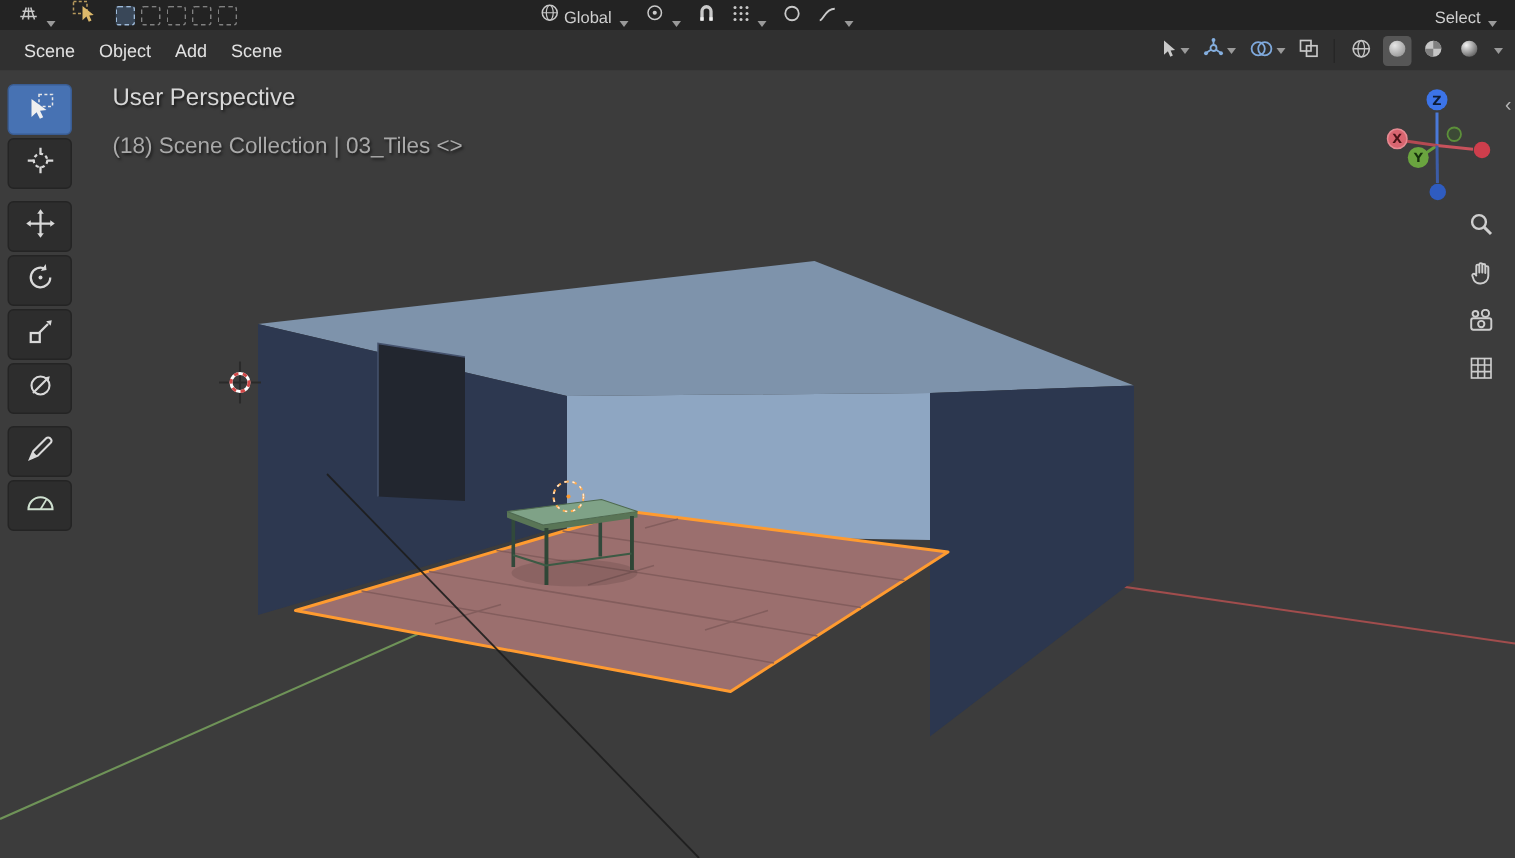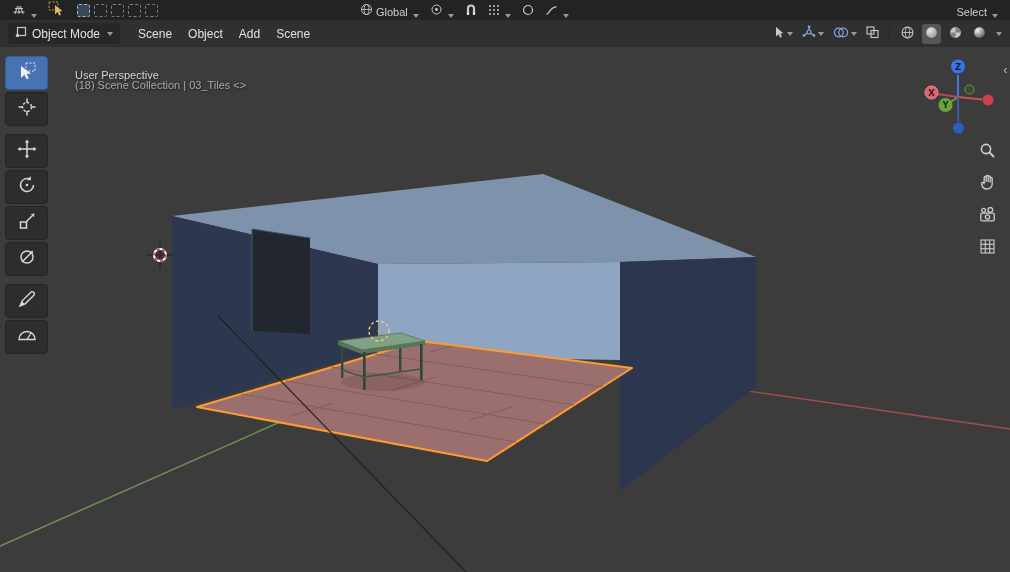--- a/index.html
+++ b/index.html
@@ -33,23 +33,23 @@
   
   .viewport{position:relative;flex:1;background:#3c3c3c;overflow:hidden}
   .scene{position:absolute;left:0;top:0}
 
   .toolbar{position:absolute;left:5px;top:9px;display:flex;flex-direction:column}
   .tgroup{display:flex;flex-direction:column;gap:2px;margin-bottom:8px}
   .tbtn{width:43px;height:34px;background:#2d2d2d;border:1px solid #242424;border-radius:4px;
     display:flex;align-items:center;justify-content:center}
   .tbtn.active{background:#4772b3;border-color:#3a5d93}
 
-  .vp-label{position:absolute;left:75px;top:22px;font-size:11px;color:#d8d8d8;
+  .vp-label{position:absolute;left:75px;top:10px;font-size:16px;color:#d8d8d8;
     text-shadow:1px 1px 2px rgba(0,0,0,.6)}
-  .vp-breadcrumb{position:absolute;left:75px;top:32px;font-size:11px;color:#a9a9a9;
+  .vp-breadcrumb{position:absolute;left:75px;top:42px;font-size:15px;color:#a9a9a9;
     text-shadow:1px 1px 2px rgba(0,0,0,.6)}
 
   .nav-gizmo{position:absolute;left:918px;top:6px;width:84px;height:88px}
   .side-buttons{position:absolute;left:974px;top:92px;display:flex;flex-direction:column;gap:6px}
   .side-btn{width:26px;height:26px;border-radius:13px;display:flex;align-items:center;justify-content:center}
   .sidebar-tab{position:absolute;right:0;top:16px;color:#b5b5b5;font-size:13px;line-height:13px;
     width:9px;text-align:center}
   svg text{font-family:"DejaVu Sans",sans-serif;font-weight:bold}
 </style>
 </head>
@@ -145,30 +145,20 @@
       <span class="caret"></span>
     </div>
 
     <div class="hbtn opts">
       <span>Select</span>
       <span class="caret"></span>
     </div>
   </div>
 
   <div class="row2">
-    <div class="modebox">
-      <span class="icon">
-        <svg width="12" height="12">
-            <rect x="2.5" y="1.5" width="8" height="8" fill="none" stroke="#c9c9c9" stroke-width="1.2"></rect>
-            <circle cx="2.5" cy="9.5" r="1.7" fill="#c9c9c9"></circle>
-          </svg>
-      </span>
-      <span>Object Mode</span>
-      <span class="caret"></span>
-    </div>
     <span class="menu">Scene</span>
     <span class="menu">Object</span>
     <span class="menu">Add</span>
     <span class="menu">Scene</span>
 
     <div class="rcluster">
       <div class="ric">
         <span class="icon">
           <svg width="11" height="13">
               <path d="M2 1 L2 10.5 L4.6 8.2 L6.2 11.8 L7.9 11 L6.4 7.6 L9.4 7.3 Z" fill="#c9c9c9"></path>

